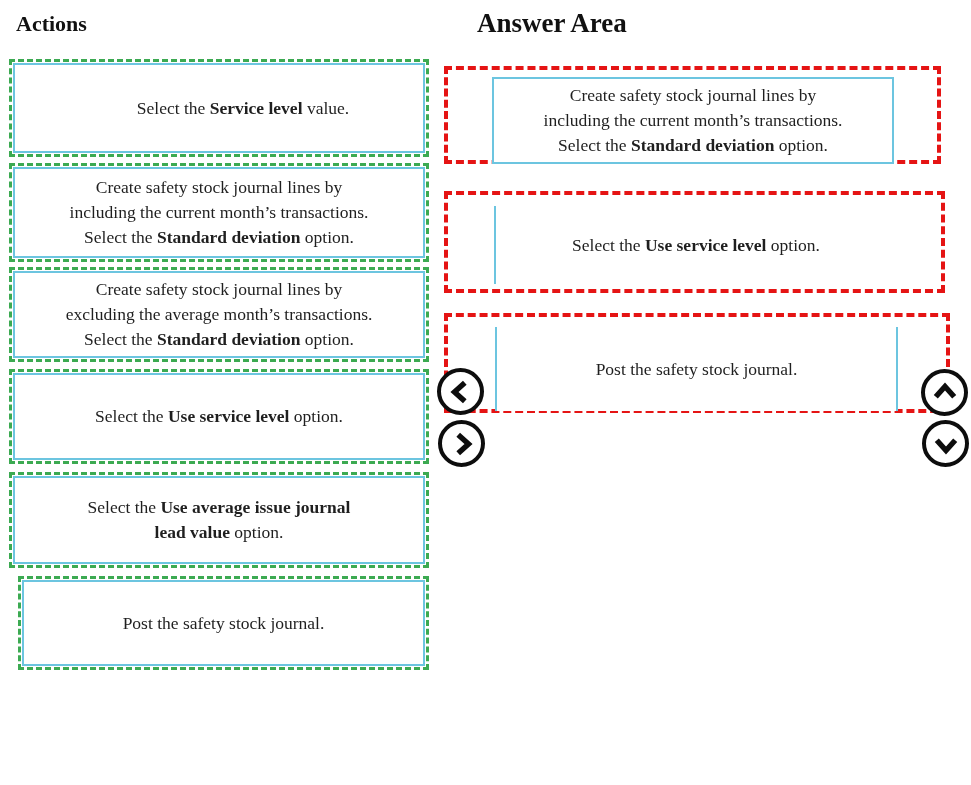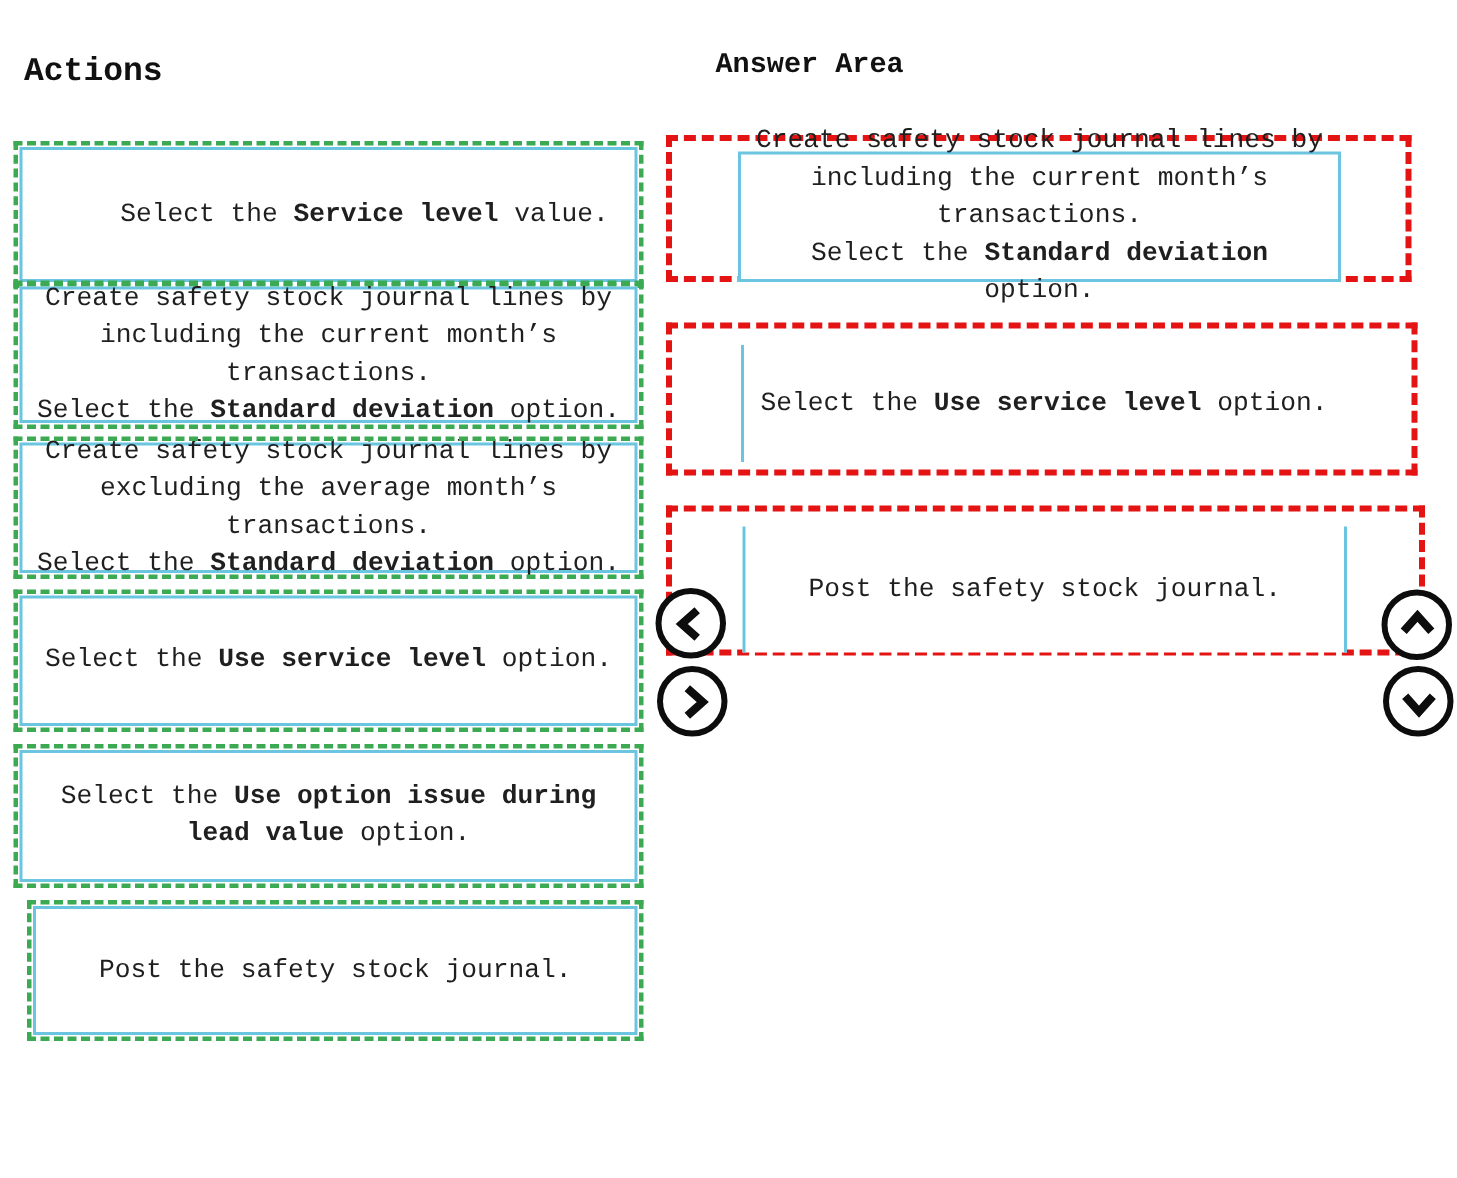--- a/index.html
+++ b/index.html
@@ -1,18 +1,18 @@
 <!DOCTYPE html>
 <html><head>
 <meta charset="utf-8">
 <style>
   html,body { margin:0; padding:0; background:#ffffff; }
   .stage {
     position:relative; width:971px; height:672px; background:#ffffff;
-    font-family:Liberation Mono, monospace; color:#1f1f1f; overflow:hidden;margin-top:24px;
+    font-family:Liberation Serif, serif; color:#1f1f1f; overflow:hidden;
   }
   .title { position:absolute; margin:0; font-weight:bold; font-size:22px; color:#111; }
   .action {
     position:absolute; box-sizing:border-box; background:#ffffff;
     border:2px solid #6cc5e0; outline:3px dashed #3caa52; outline-offset:1px;
     display:flex; align-items:center; justify-content:center;
   }
   .slot {
     position:absolute; box-sizing:border-box;
     border:4px dashed #e51414; background:#ffffff;
@@ -32,23 +32,23 @@
     display:flex; align-items:center; justify-content:center; z-index:5; cursor:pointer;
   }
   .btn svg { display:block; }
 </style>
 </head>
 <body>
 
 <div class="stage">
 
   <p class="title" style="left:16px; top:11px;">Actions</p>
-  <p class="title" style="left:477px; top:8px; font-size:19px;">Answer Area</p>
+  <p class="title" style="left:477px; top:8px; font-size:27px;">Answer Area</p>
 
-  <div class="action" style="left:13px; top:74px; width:412px; height:90px;padding-left:48px;">
+  <div class="action" style="left:13px; top:63px; width:412px; height:90px;padding-left:48px;">
     <p class="txt"><span>Select the </span><b>Service level</b><span> value.</span></p>
   </div>
 
   <div class="action" style="left:13px; top:167px; width:412px; height:91px;">
     <p class="txt">
       <span>Create safety stock journal lines by</span><br>
       <span>including the current month’s transactions.</span><br>
       <span>Select the </span><b>Standard deviation</b><span> option.</span>
     </p>
   </div>
@@ -59,21 +59,21 @@
       <span>excluding the average month’s transactions.</span><br>
       <span>Select the </span><b>Standard deviation</b><span> option.</span>
     </p>
   </div>
 
   <div class="action" style="left:13px; top:373px; width:412px; height:87px;">
     <p class="txt"><span>Select the </span><b>Use service level</b><span> option.</span></p>
   </div>
 
   <div class="action" style="left:13px; top:476px; width:412px; height:88px;">
-    <p class="txt"><span>Select the </span><b>Use option issue during</b><br><b>lead value</b><span> option.</span></p>
+    <p class="txt"><span>Select the </span><b>Use average issue journal</b><br><b>lead value</b><span> option.</span></p>
   </div>
 
   <div class="action" style="left:22px; top:580px; width:403px; height:86px;">
     <p class="txt">Post the safety stock journal.</p>
   </div>
 
 
   <div class="slot" style="left:444px; top:66px; width:497px; height:98px;">
     <div class="slot-inner border-all" style="left:44px; top:7px; width:402px; height:87px;">
       <p class="txt">

